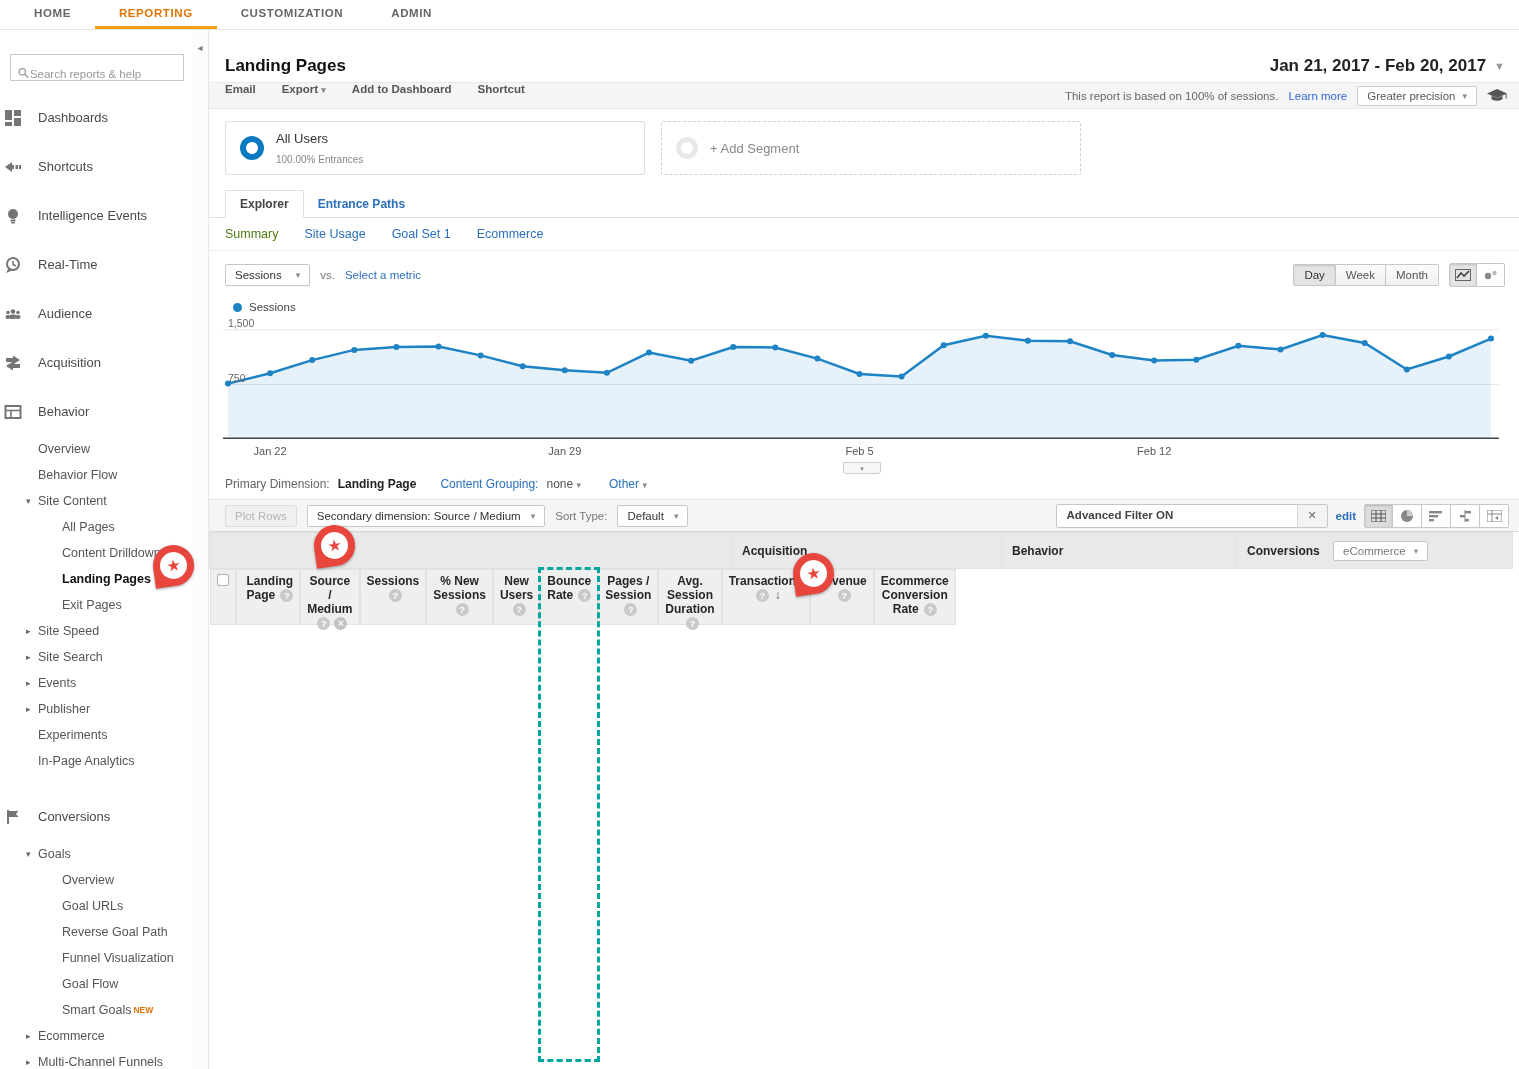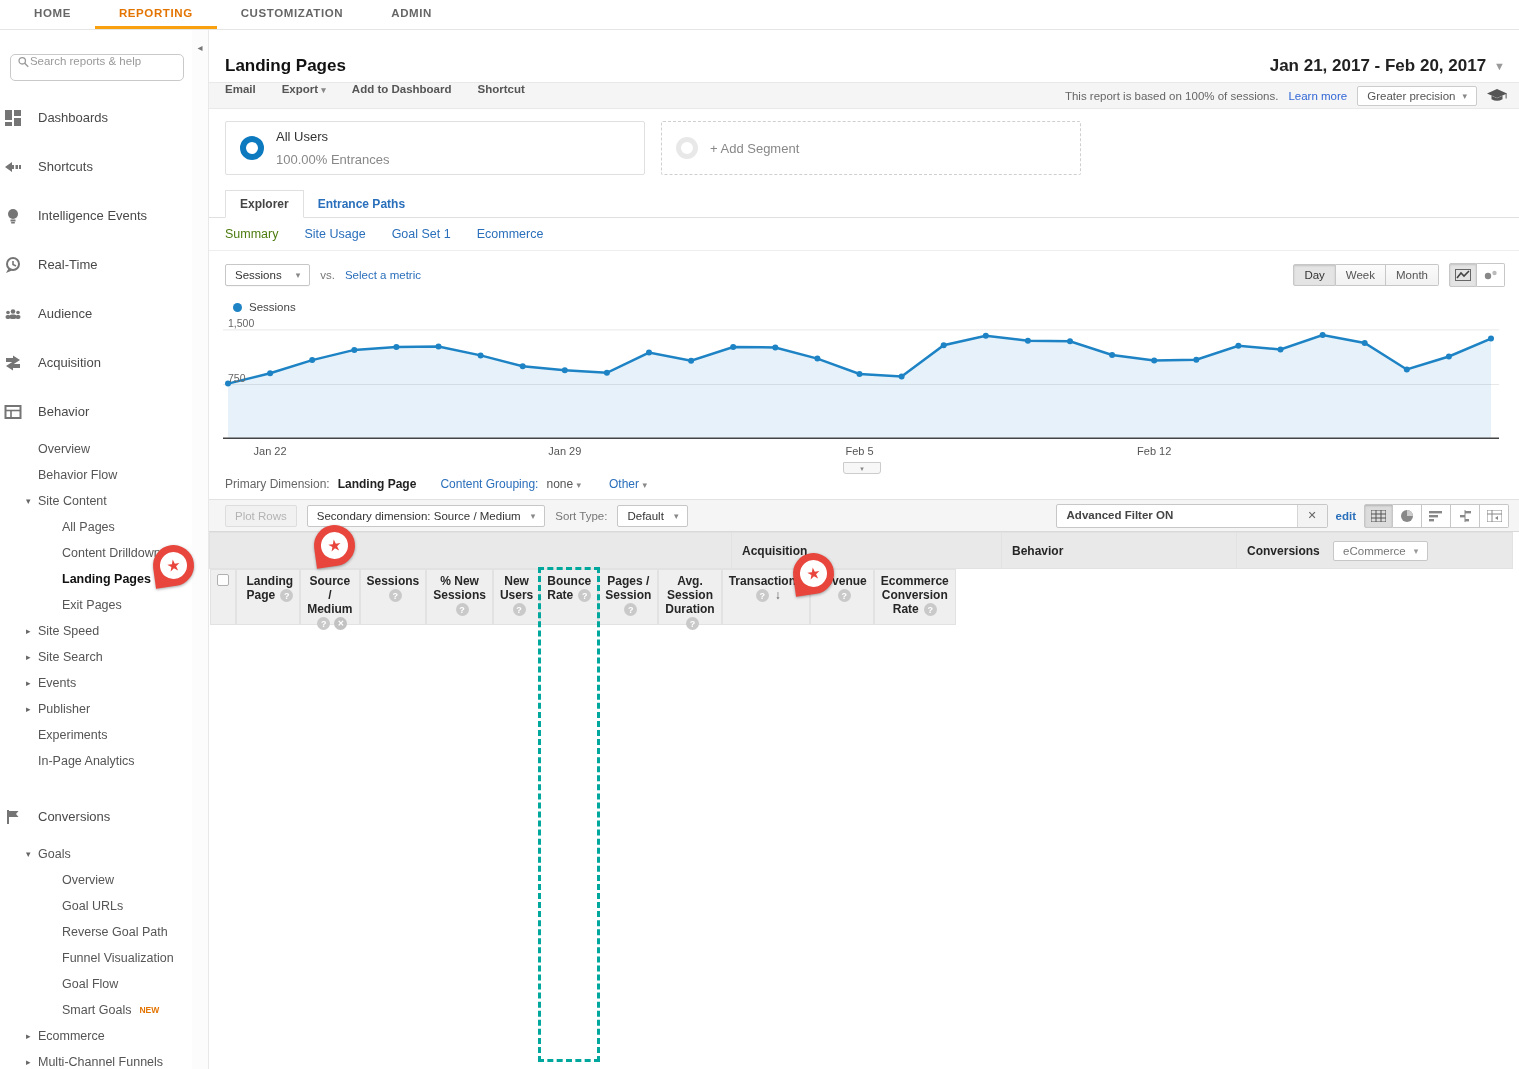--- a/index.html
+++ b/index.html
@@ -9,51 +9,51 @@
 .topnav{height:30px;display:flex;align-items:stretch;background:#fff;border-bottom:1px solid #e5e5e5;padding-left:10px}
 .topnav .item{display:flex;align-items:center;padding:0 24px;font-size:11.5px;font-weight:bold;letter-spacing:.6px;color:#666;cursor:pointer;border-bottom:3px solid transparent}
 .topnav .item.active{color:#e37400;border-bottom-color:#f9a00e}
 
 .cols{display:flex;height:1039px}
 .sidebar{width:192px;background:#fff;overflow:hidden;flex:none}
 .collapse-strip{width:17px;flex:none;border-right:1px solid #e8e8e8;background:#fcfcfc;text-align:center}
 .collapse-strip .arr{font-size:10px;color:#777;margin-top:12px;cursor:pointer}
 .main{flex:1;position:relative;background:#fff;min-width:0}
 
-.searchbox{margin:24px 8px 12px 10px;height:27px;border:1px solid #c9c9c9;border-radius:5px;display:flex;align-items:flex-start;padding:0 6px;background:#fff}
+.searchbox{margin:24px 8px 12px 10px;height:27px;border:1px solid #c9c9c9;border-radius:0;display:flex;align-items:flex-end;padding:0 6px;background:#fff}
 .searchbox input{border:0;outline:0;font-size:11.5px;color:#444;width:100%;font-family:"Liberation Sans",sans-serif}
 .searchbox input::placeholder{color:#999}
 .side-item{display:flex;align-items:center;cursor:pointer;color:#494949}
 .side-item.l0{height:49px;padding-left:4px;gap:16px;font-size:13px}
 .side-item.l1{padding:6px 0 6px 38px;font-size:12.5px;color:#555}
 .side-item.l2{padding:6px 0 6px 62px;font-size:12.5px;color:#555}
 .side-item .caret{width:10px;font-size:9px;color:#666;margin-right:2px;margin-left:-12px}
 .side-item.active{font-weight:bold;color:#111}
-.side-item .badge{color:#e37400;font-size:8.5px;font-weight:bold;vertical-align:super;margin-left:8px}
+.side-item .badge{color:#e37400;font-size:8.5px;font-weight:bold;vertical-align:super;margin-left:2px}
 .side-item.gap{margin-top:18px}
 
 .rep-head{display:flex;justify-content:space-between;align-items:flex-end;padding:14px 14px 6px 16px;height:52px}
 .rep-title{font-size:17px;font-weight:bold;color:#111}
 .daterange{display:flex;align-items:center;gap:8px;font-size:17px;font-weight:bold;color:#222;cursor:pointer}
 .daterange .dd{color:#9a9a9a;font-size:11px}
 
 .actionbar{height:27px;background:#f5f5f5;border-top:1px solid #e9e9e9;border-bottom:1px solid #e9e9e9;display:flex;padding:0 12px 0 16px;font-size:11.5px;color:#555}
 .actionbar .btn{font-weight:bold;margin-right:26px;cursor:pointer}
 .actionbar .dd{color:#888;font-size:9px}
 .actionbar .right{margin-left:auto;display:flex;align-items:center;gap:10px;color:#666}
 .actionbar a{color:#3367d6;text-decoration:none;cursor:pointer}
 .prec-btn{background:#fff;border:1px solid #ccc;border-radius:2px;padding:3px 9px;font-size:11.5px;color:#555;display:flex;gap:7px;align-items:center;cursor:pointer}
 
 .segments{display:flex;gap:16px;padding:12px 14px 14px 16px}
 .seg-box{width:420px;height:54px;border:1px solid #e0e0e0;border-radius:2px;display:flex;align-items:center;padding:0 14px;gap:12px;cursor:pointer;background:#fff}
 .seg-box.addseg{border:1px dashed #cfcfcf;color:#888}
 .seg-ring{width:24px;height:24px;border-radius:50%;border:6px solid #0d7ac0;flex:none}
 .seg-ring.gray{border-color:#e8e8e8;width:22px;height:22px;border-width:5px}
 .seg-title{font-size:13px;color:#333}
-.seg-sub{font-size:13px;color:#888;margin-top:8px}
+.seg-sub{font-size:10px;color:#888;margin-top:8px}
 
 .tabs{display:flex;align-items:flex-end;border-bottom:1px solid #e0e0e0;padding:0 16px;height:29px}
 .tab{font-size:12px;font-weight:bold;cursor:pointer}
 .tab.active{background:#fff;border:1px solid #e0e0e0;border-bottom:1px solid #fff;padding:6px 14px;color:#444;position:relative;top:1px}
 .tab.link{color:#2a6fbb;padding:6px 14px}
 .subtabs{display:flex;gap:26px;padding:9px 16px;border-bottom:1px solid #eee;font-size:12.5px}
 .subtab{cursor:pointer;color:#2a6fbb}
 .subtab.active{color:#4d7c0f}
 
 .chart-controls{display:flex;align-items:center;padding:12px 14px 0 16px;font-size:11.5px;color:#666}

